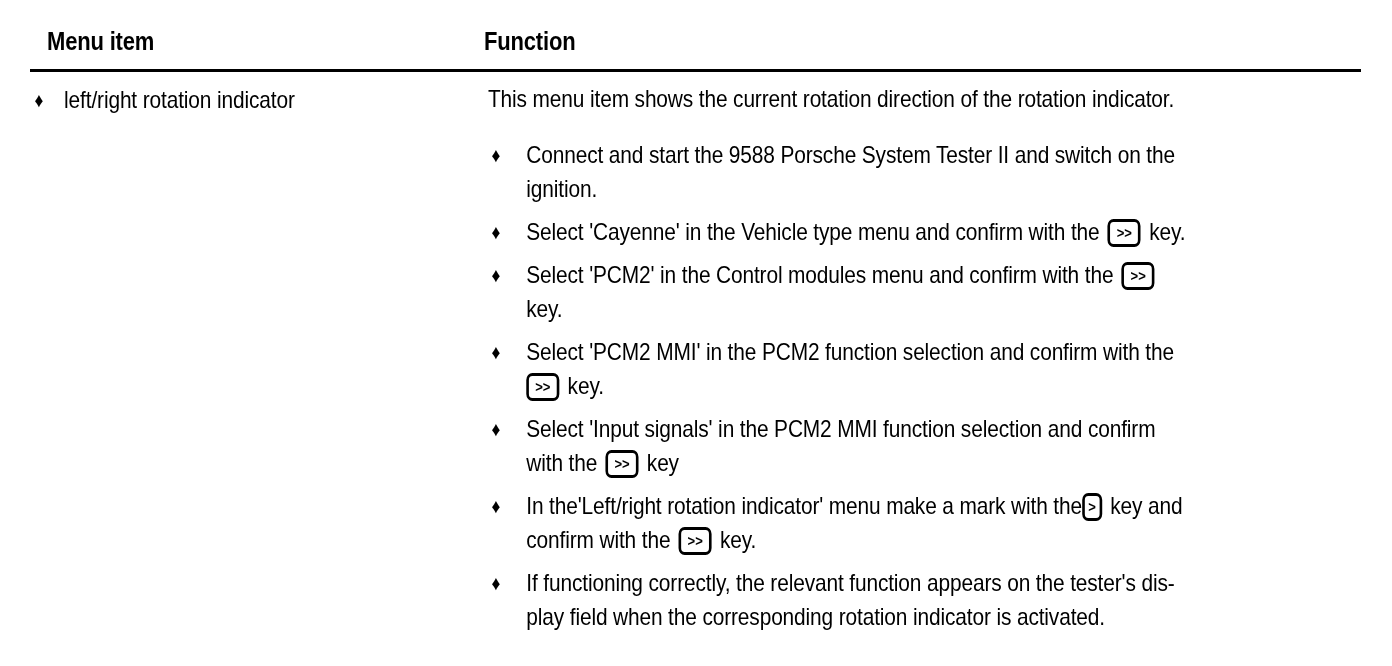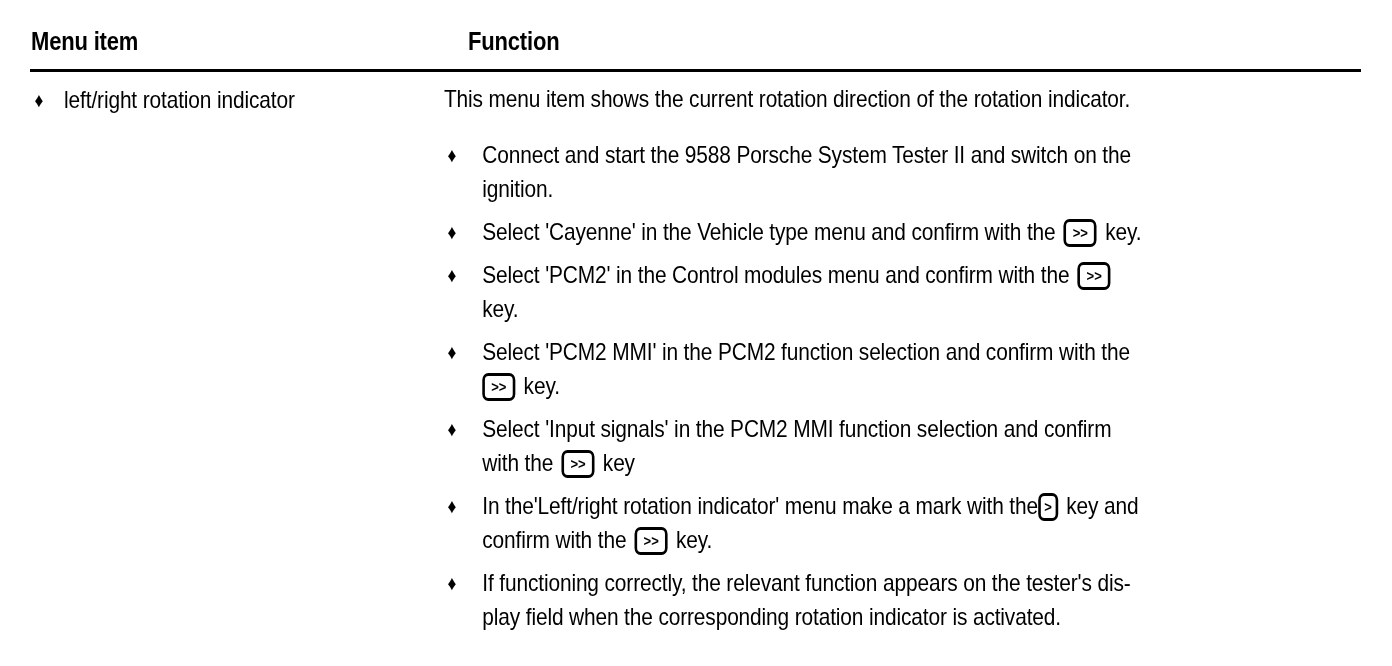--- a/index.html
+++ b/index.html
@@ -17,21 +17,21 @@
   }
 
   .page {
     position: absolute;
     inset: 0;
   }
 
   
   .table-header {
     position: absolute;
-    left: 0;
+    left: 16px;
     top: 26px;
     width: 1124px;
     height: 40px;
   }
   .col-head {
     position: absolute;
     font-weight: bold;
     font-size: 25px;
     line-height: 30px;
     letter-spacing: -0.2px;
@@ -60,21 +60,21 @@
   }
 
   .col-left {
     position: absolute;
     left: 31px;
     top: 0;
     width: 420px;
   }
   .col-right {
     position: absolute;
-    left: 444px;
+    left: 488px;
     top: 0;
     width: 900px;
   }
 
   
   .txt {
     font-size: 24px;
     line-height: 34px;
     letter-spacing: -0.15px;
     transform: scaleX(0.87);

